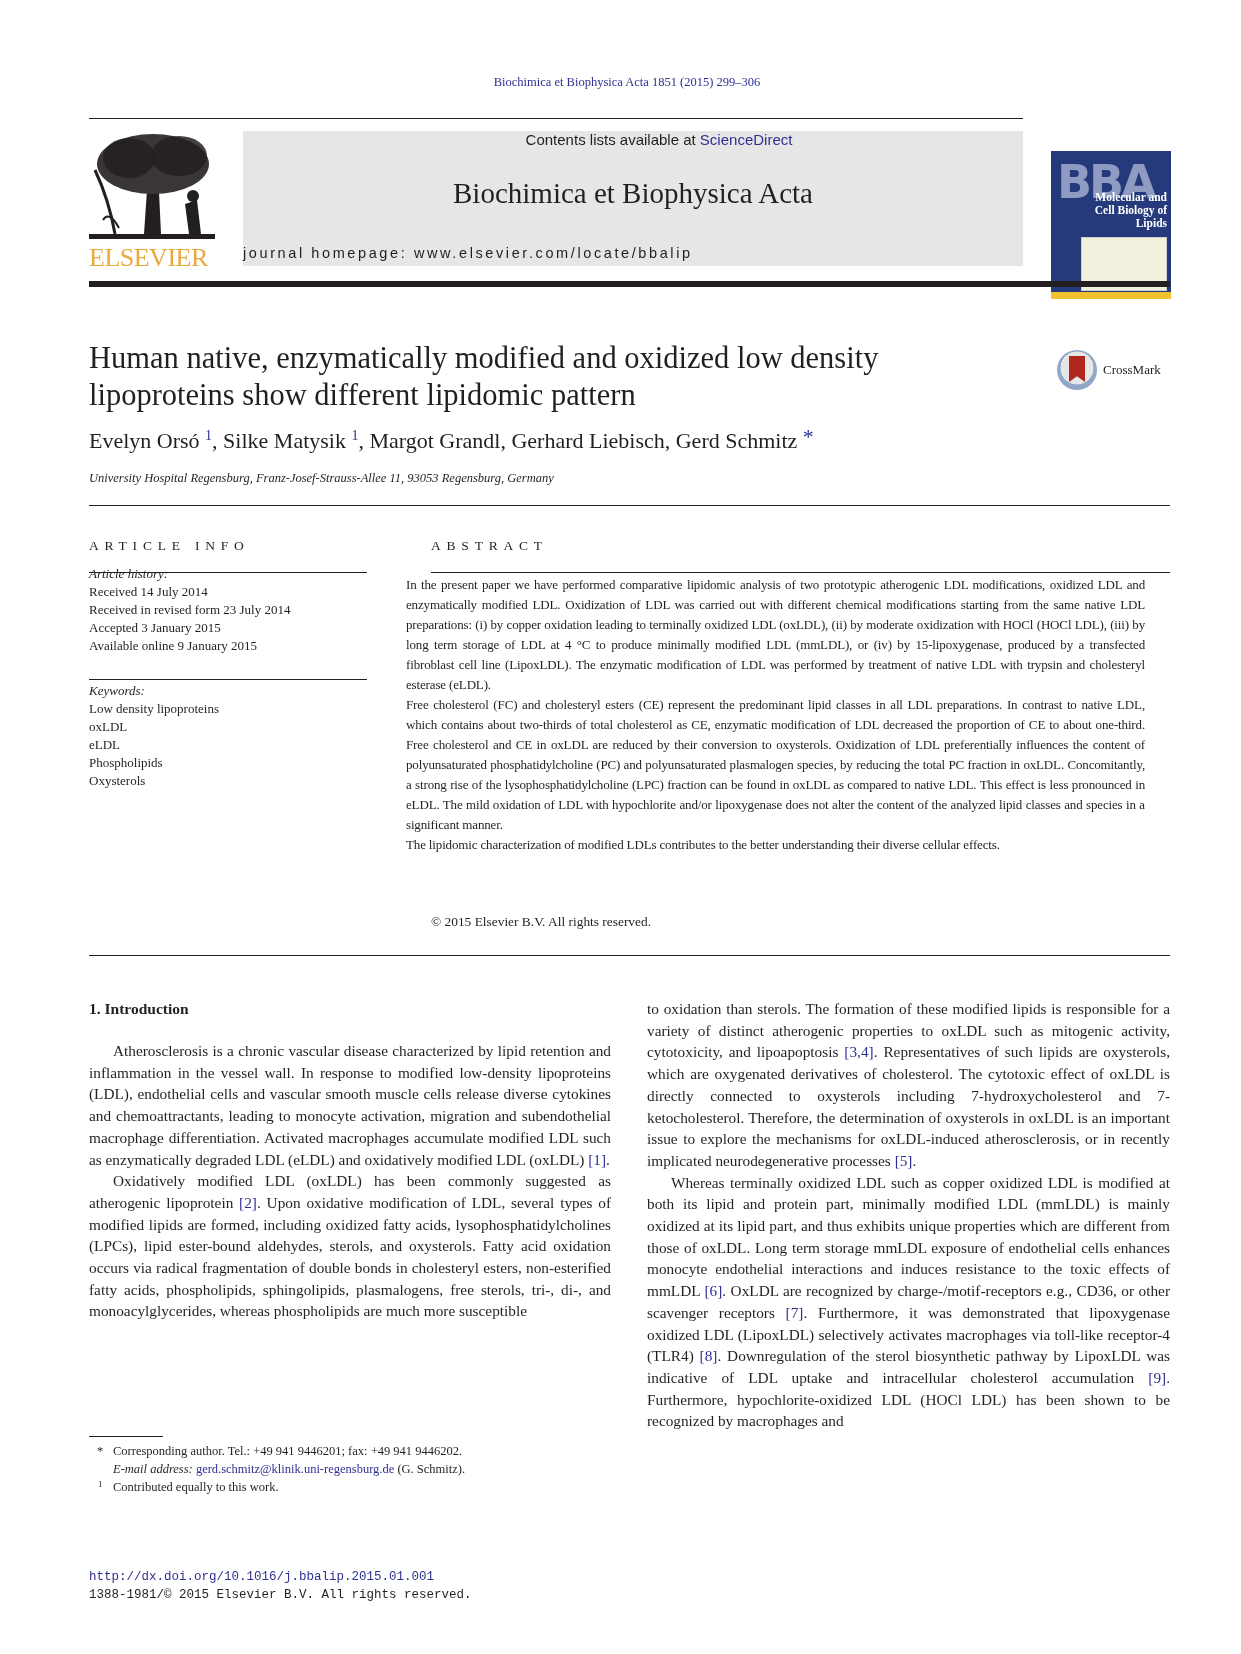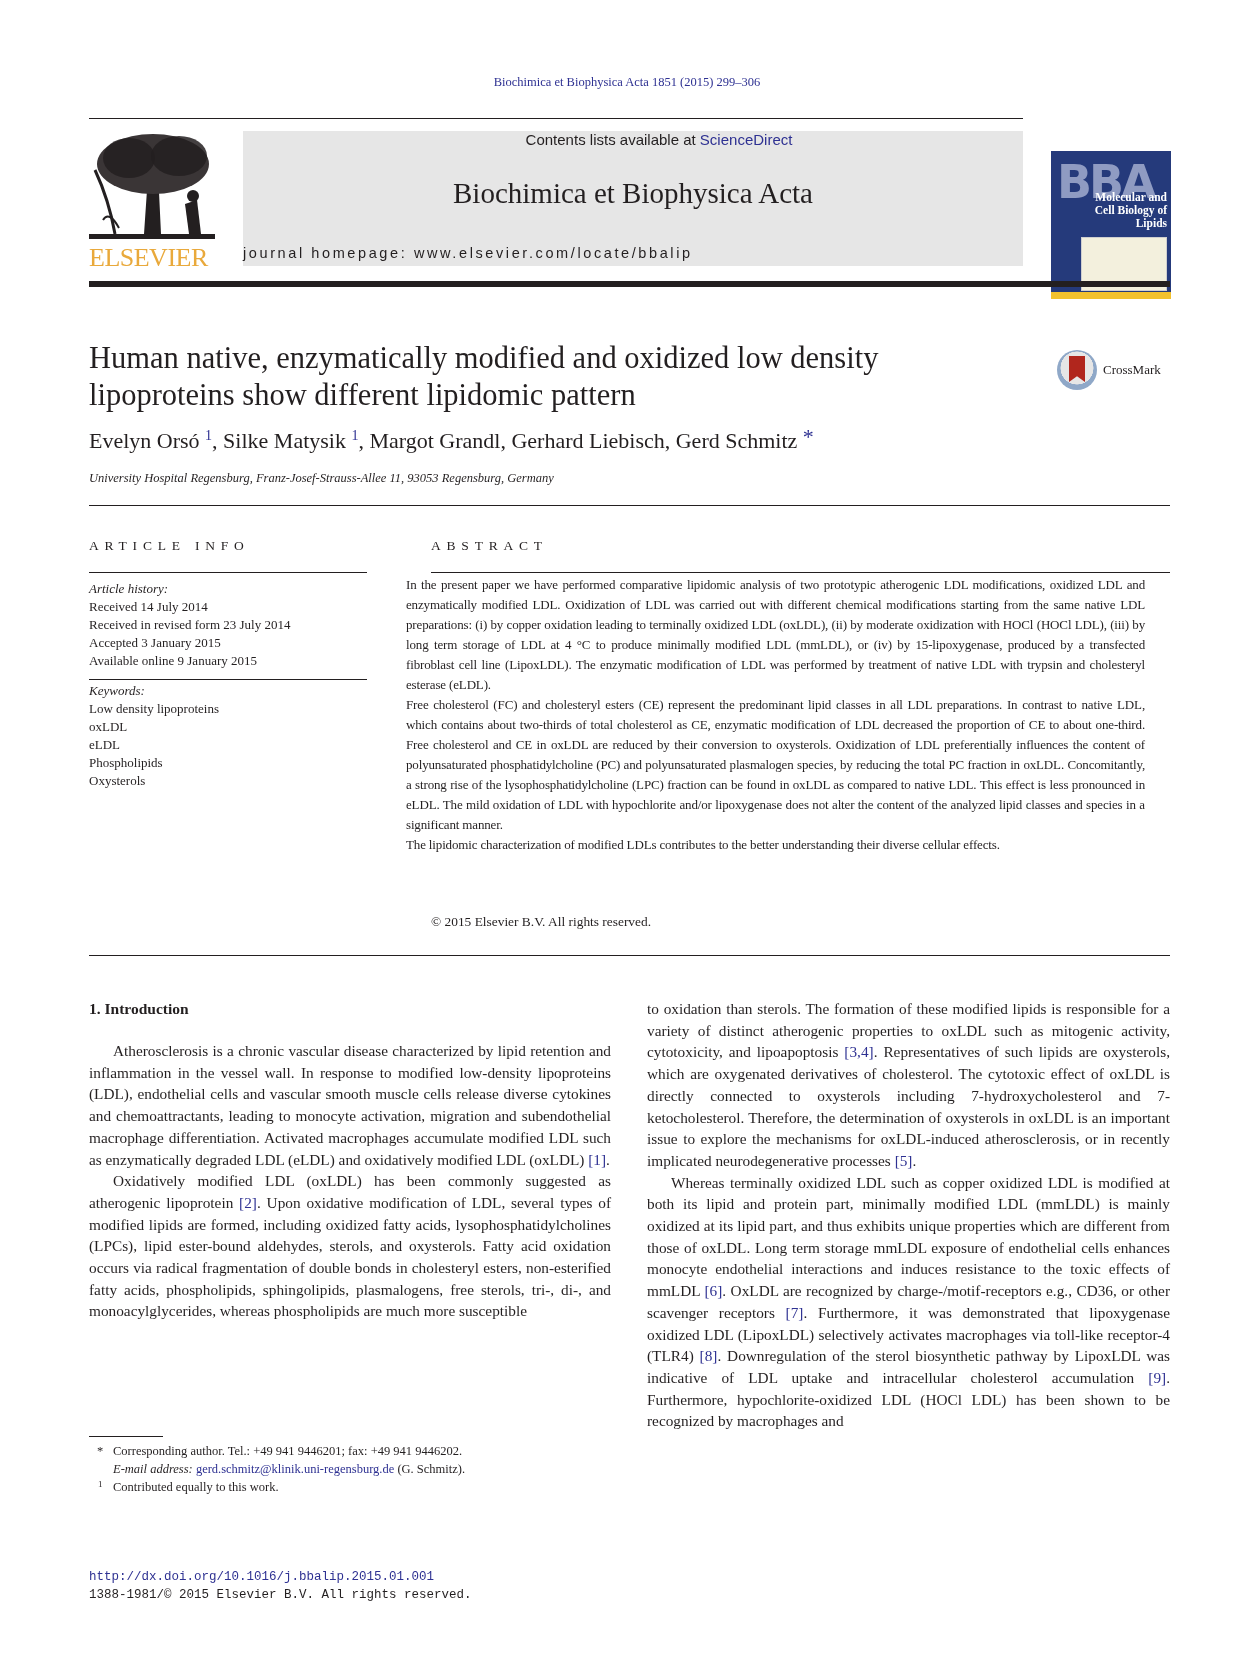--- a/index.html
+++ b/index.html
@@ -129,21 +129,21 @@
   <span class="star">*</span>
 </div>
 <div class="abs affil">University Hospital Regensburg, Franz-Josef-Strauss-Allee 11, 93053 Regensburg, Germany</div>
 <div class="abs rule-affil"></div>
 
 <div class="abs head-spaced info-head">ARTICLE INFO</div>
 <div class="abs head-spaced abs-head">ABSTRACT</div>
 <div class="abs info-rule1"></div>
 <div class="abs abs-rule"></div>
 
-<div class="abs info-block" style="top:580px;">
+<div class="abs info-block" style="top:565px;">
   <div class="lbl">Article history:</div>
   <div>Received 14 July 2014</div>
   <div>Received in revised form 23 July 2014</div>
   <div>Accepted 3 January 2015</div>
   <div>Available online 9 January 2015</div>
 </div>
 <div class="abs info-rule2"></div>
 <div class="abs info-block" style="top:682px;">
   <div class="lbl">Keywords:</div>
   <div>Low density lipoproteins</div>

